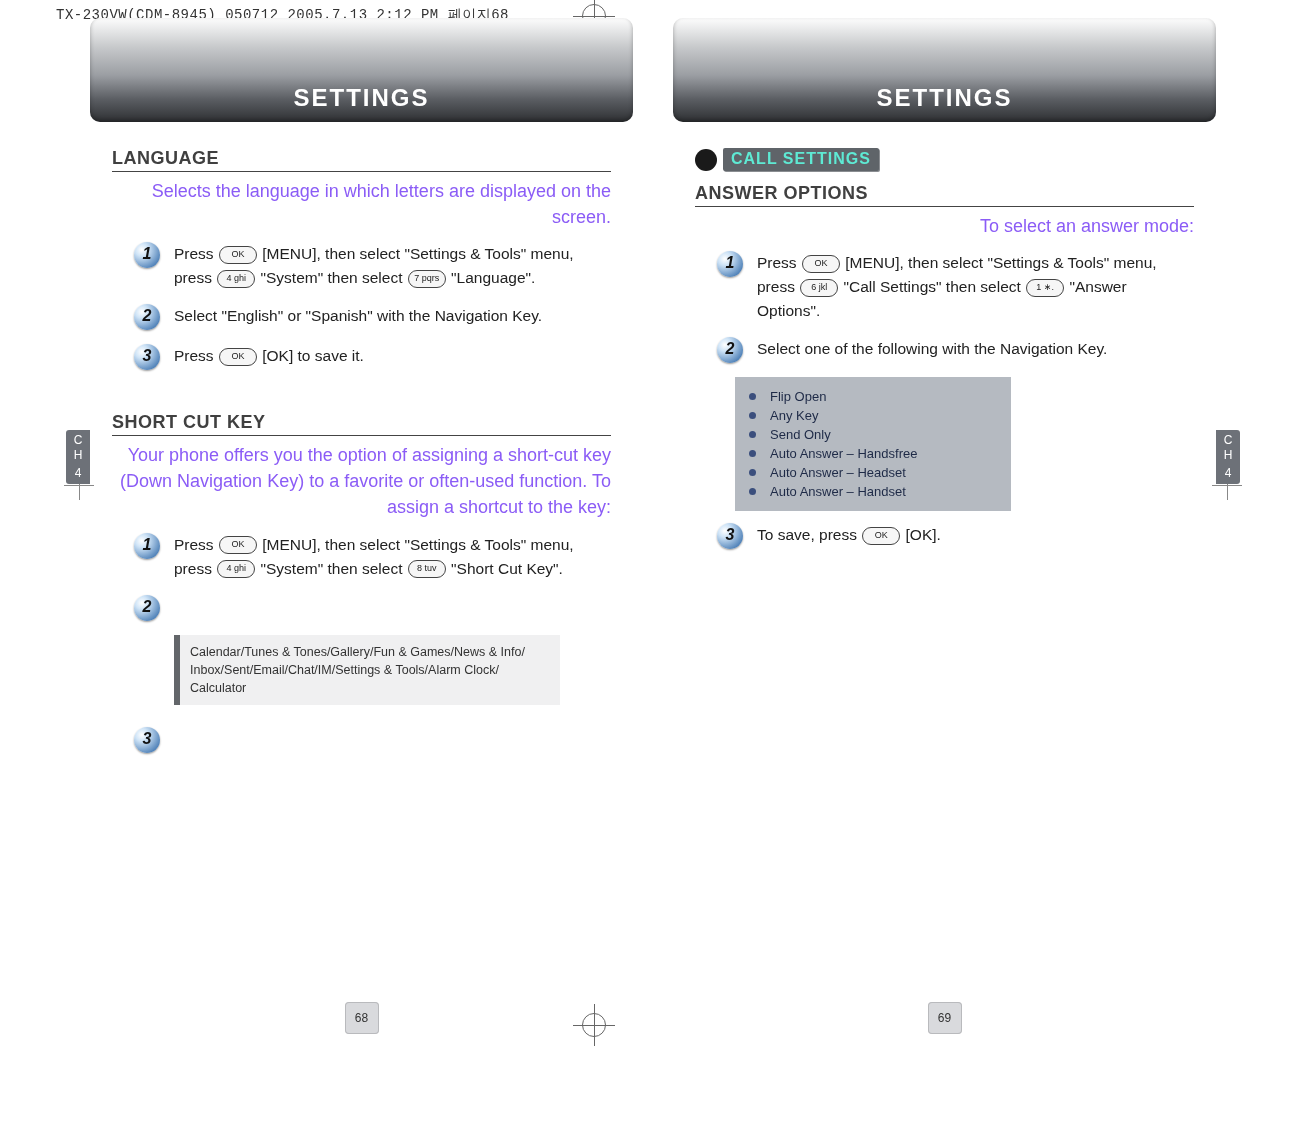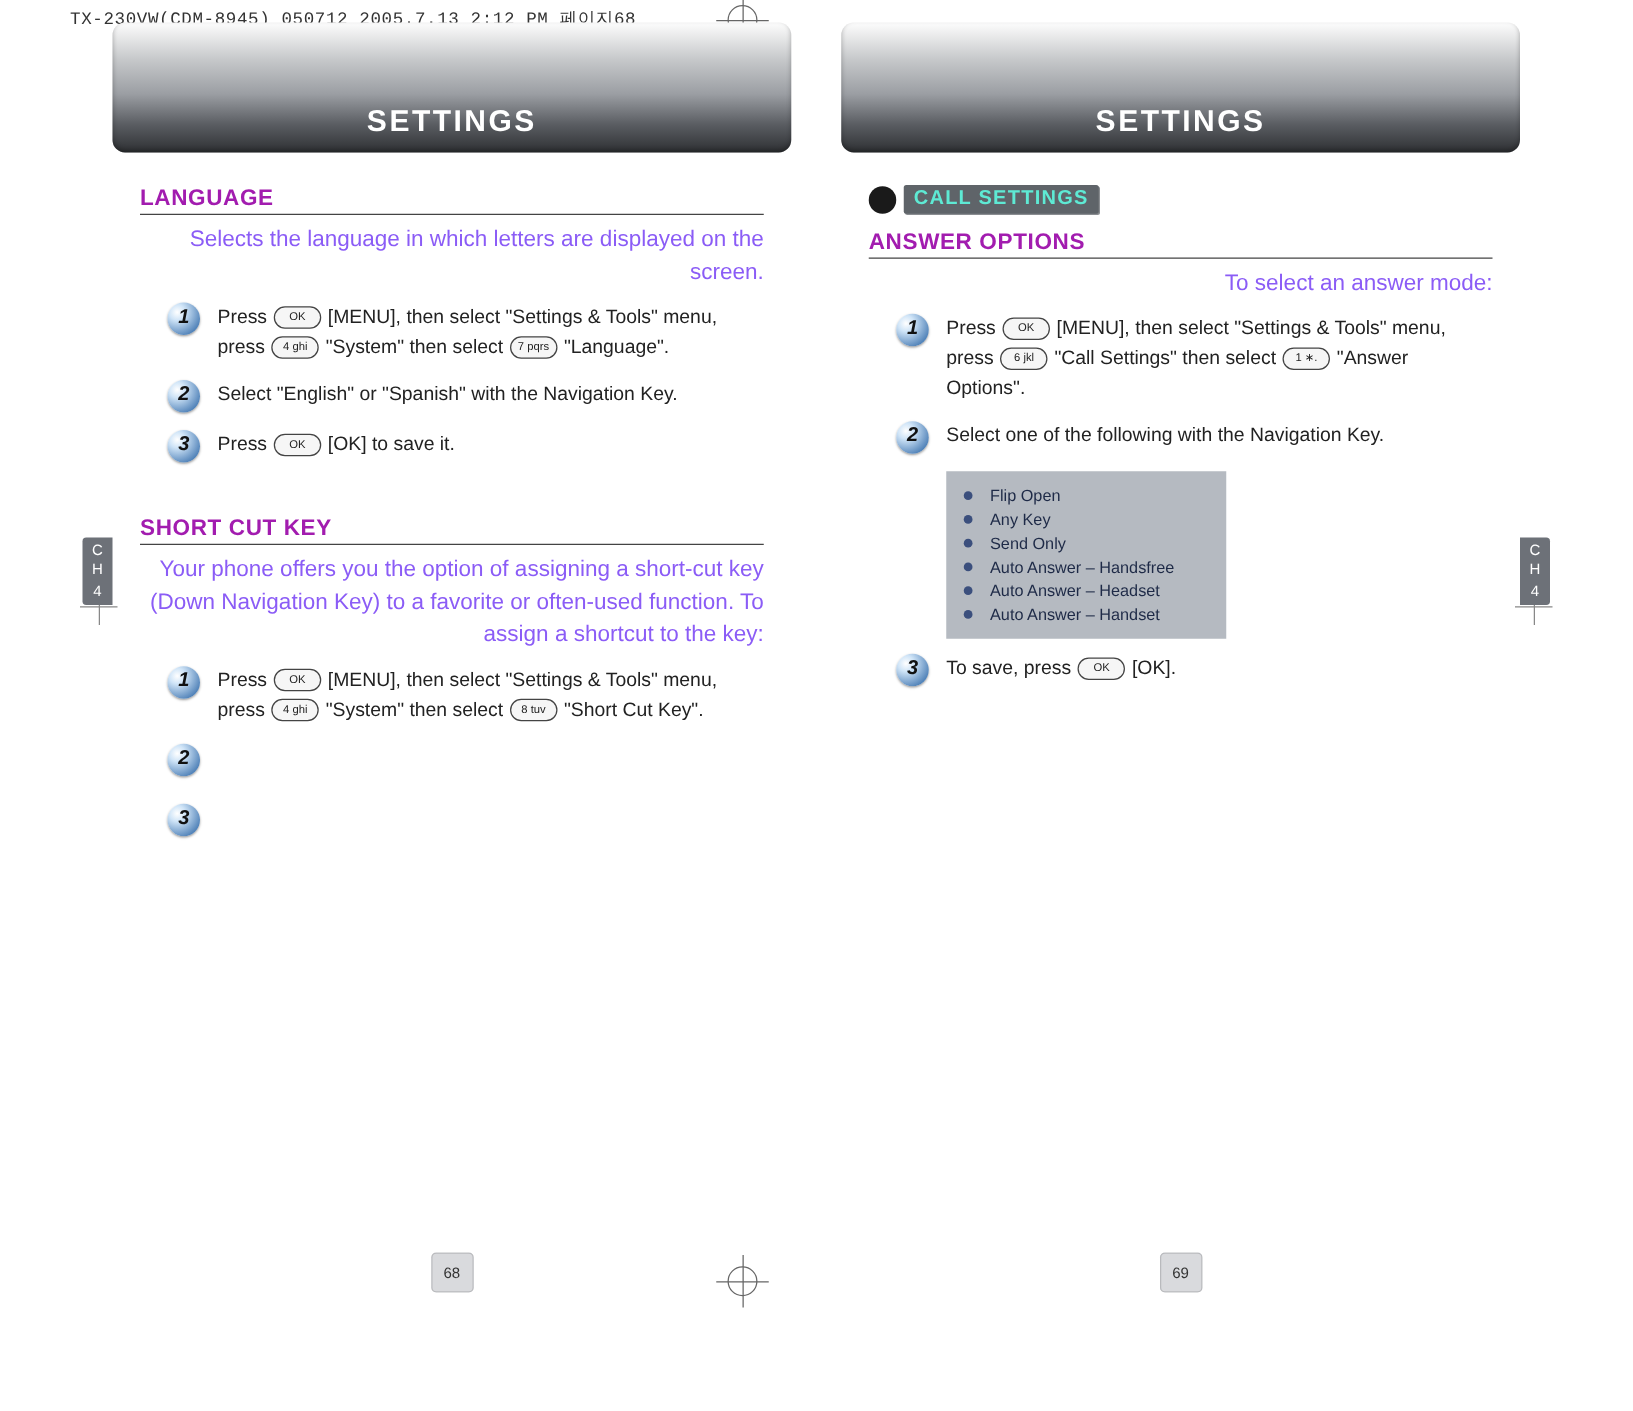--- a/index.html
+++ b/index.html
@@ -67,21 +67,21 @@
     right: 22px;
   }
   .sec-underline {
     border-bottom: 1px solid #444;
     padding-bottom: 2px;
     margin-bottom: 6px;
   }
   .sec-title {
     font-size: 18px;
     font-weight: bold;
-    color: #a21caf;
+    color: #404040;
     letter-spacing: 0.5px;
   }
   .sec-intro {
     font-size: 18px;
     color: #8b5cf6;
     line-height: 1.45;
     margin-bottom: 12px;
     text-align: right;
   }
   .step-row {
@@ -156,22 +156,22 @@
     background: #5f6469;
     color: #5eead4;
     font-weight: bold;
     font-size: 16px;
     letter-spacing: 1px;
     padding: 2px 8px 3px 8px;
     border-radius: 2px;
     box-shadow: 1px 1px 0 #8a8d91;
   }
   .options-list {
-    margin: 8px 0 8px 62px;
-    width: 224px;
+    margin: 8px 0 8px 40px;
+    width: 276px;
     background: #b5bac1;
     padding: 10px 0;
   }
   .options-list .opt {
     display: flex;
     align-items: center;
     gap: 14px;
     padding: 2px 14px;
     font-size: 13px;
     color: #1e2a47;
@@ -315,20 +315,21 @@
           <span>Press </span><span class="key">OK</span><span> [MENU], then select "Settings &amp; Tools" menu, press </span><span class="key">4 ghi</span><span> "System" then select </span><span class="key">8 tuv</span><span> "Short Cut Key".</span>
         </div>
       </div>
 
       <div class="step-row">
         <div class="step-num">
             <span>2</span>
           </div>
       </div>
 
+      <div class="note-box">Calendar/Tunes &amp; Tones/Gallery/Fun &amp; Games/News &amp; Info/ Inbox/Sent/Email/Chat/IM/Settings &amp; Tools/Alarm Clock/ Calculator</div>
 
       <div class="step-row" style="margin-top:22px;">
         <div class="step-num">
             <span>3</span>
           </div>
       </div>
 
     </div>
 
     <div class="page-num" style="left:50%; transform:translateX(-50%); bottom:-46px;">68</div>

